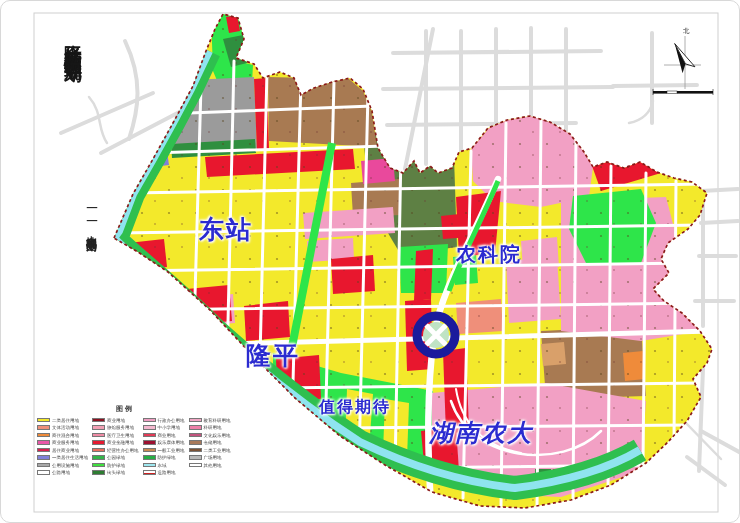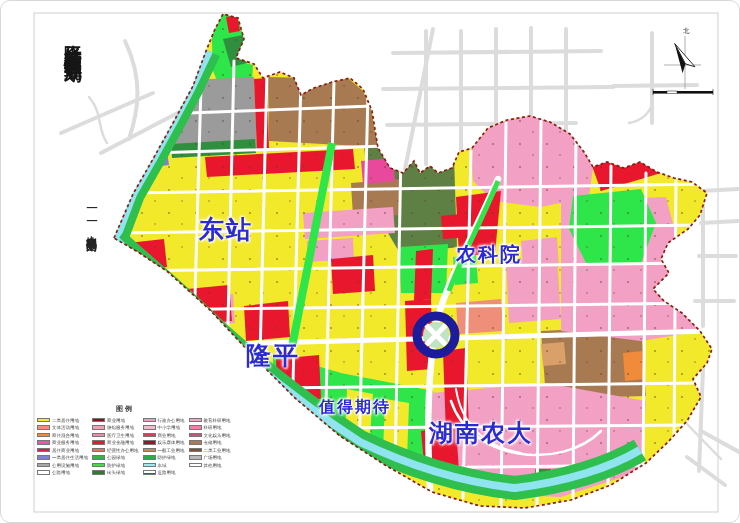--- a/index.html
+++ b/index.html
@@ -210,21 +210,21 @@
       <line x1="0" y1="-2" x2="0" y2="4" stroke="#111" stroke-width="0.6"></line>
       <line x1="60" y1="-2" x2="60" y2="4" stroke="#111" stroke-width="0.6"></line>
     </g>
   </svg>
 
   <div id="map-labels">
       <div class="map-label" style="left: 198px; top: 212px; font-size: 25px;">东站</div>
       <div class="map-label" style="left: 455px; top: 240px; font-size: 20px;">农科院</div>
       <div class="map-label" style="left: 245px; top: 338px; font-size: 25px;">隆平</div>
       <div class="map-label" style="left: 318px; top: 396px; font-size: 16px;">值得期待</div>
-      <div class="map-label" style="left: 428px; top: 416px; font-size: 24px;">湖南农大</div>
+      <div class="map-label" style="left: 428px; top: 416px; font-size: 24px; font-style: italic;">湖南农大</div>
     </div>
 
   <div class="legend">
     <div class="legend-title">图例</div>
     <div class="legend-cols" id="legend-cols">
         <div class="legend-col">
           <div class="legend-entry">
             <span class="legend-swatch" style="background: rgb(243, 233, 43);"></span>
             <span class="legend-label">二类居住用地</span>
           </div>

